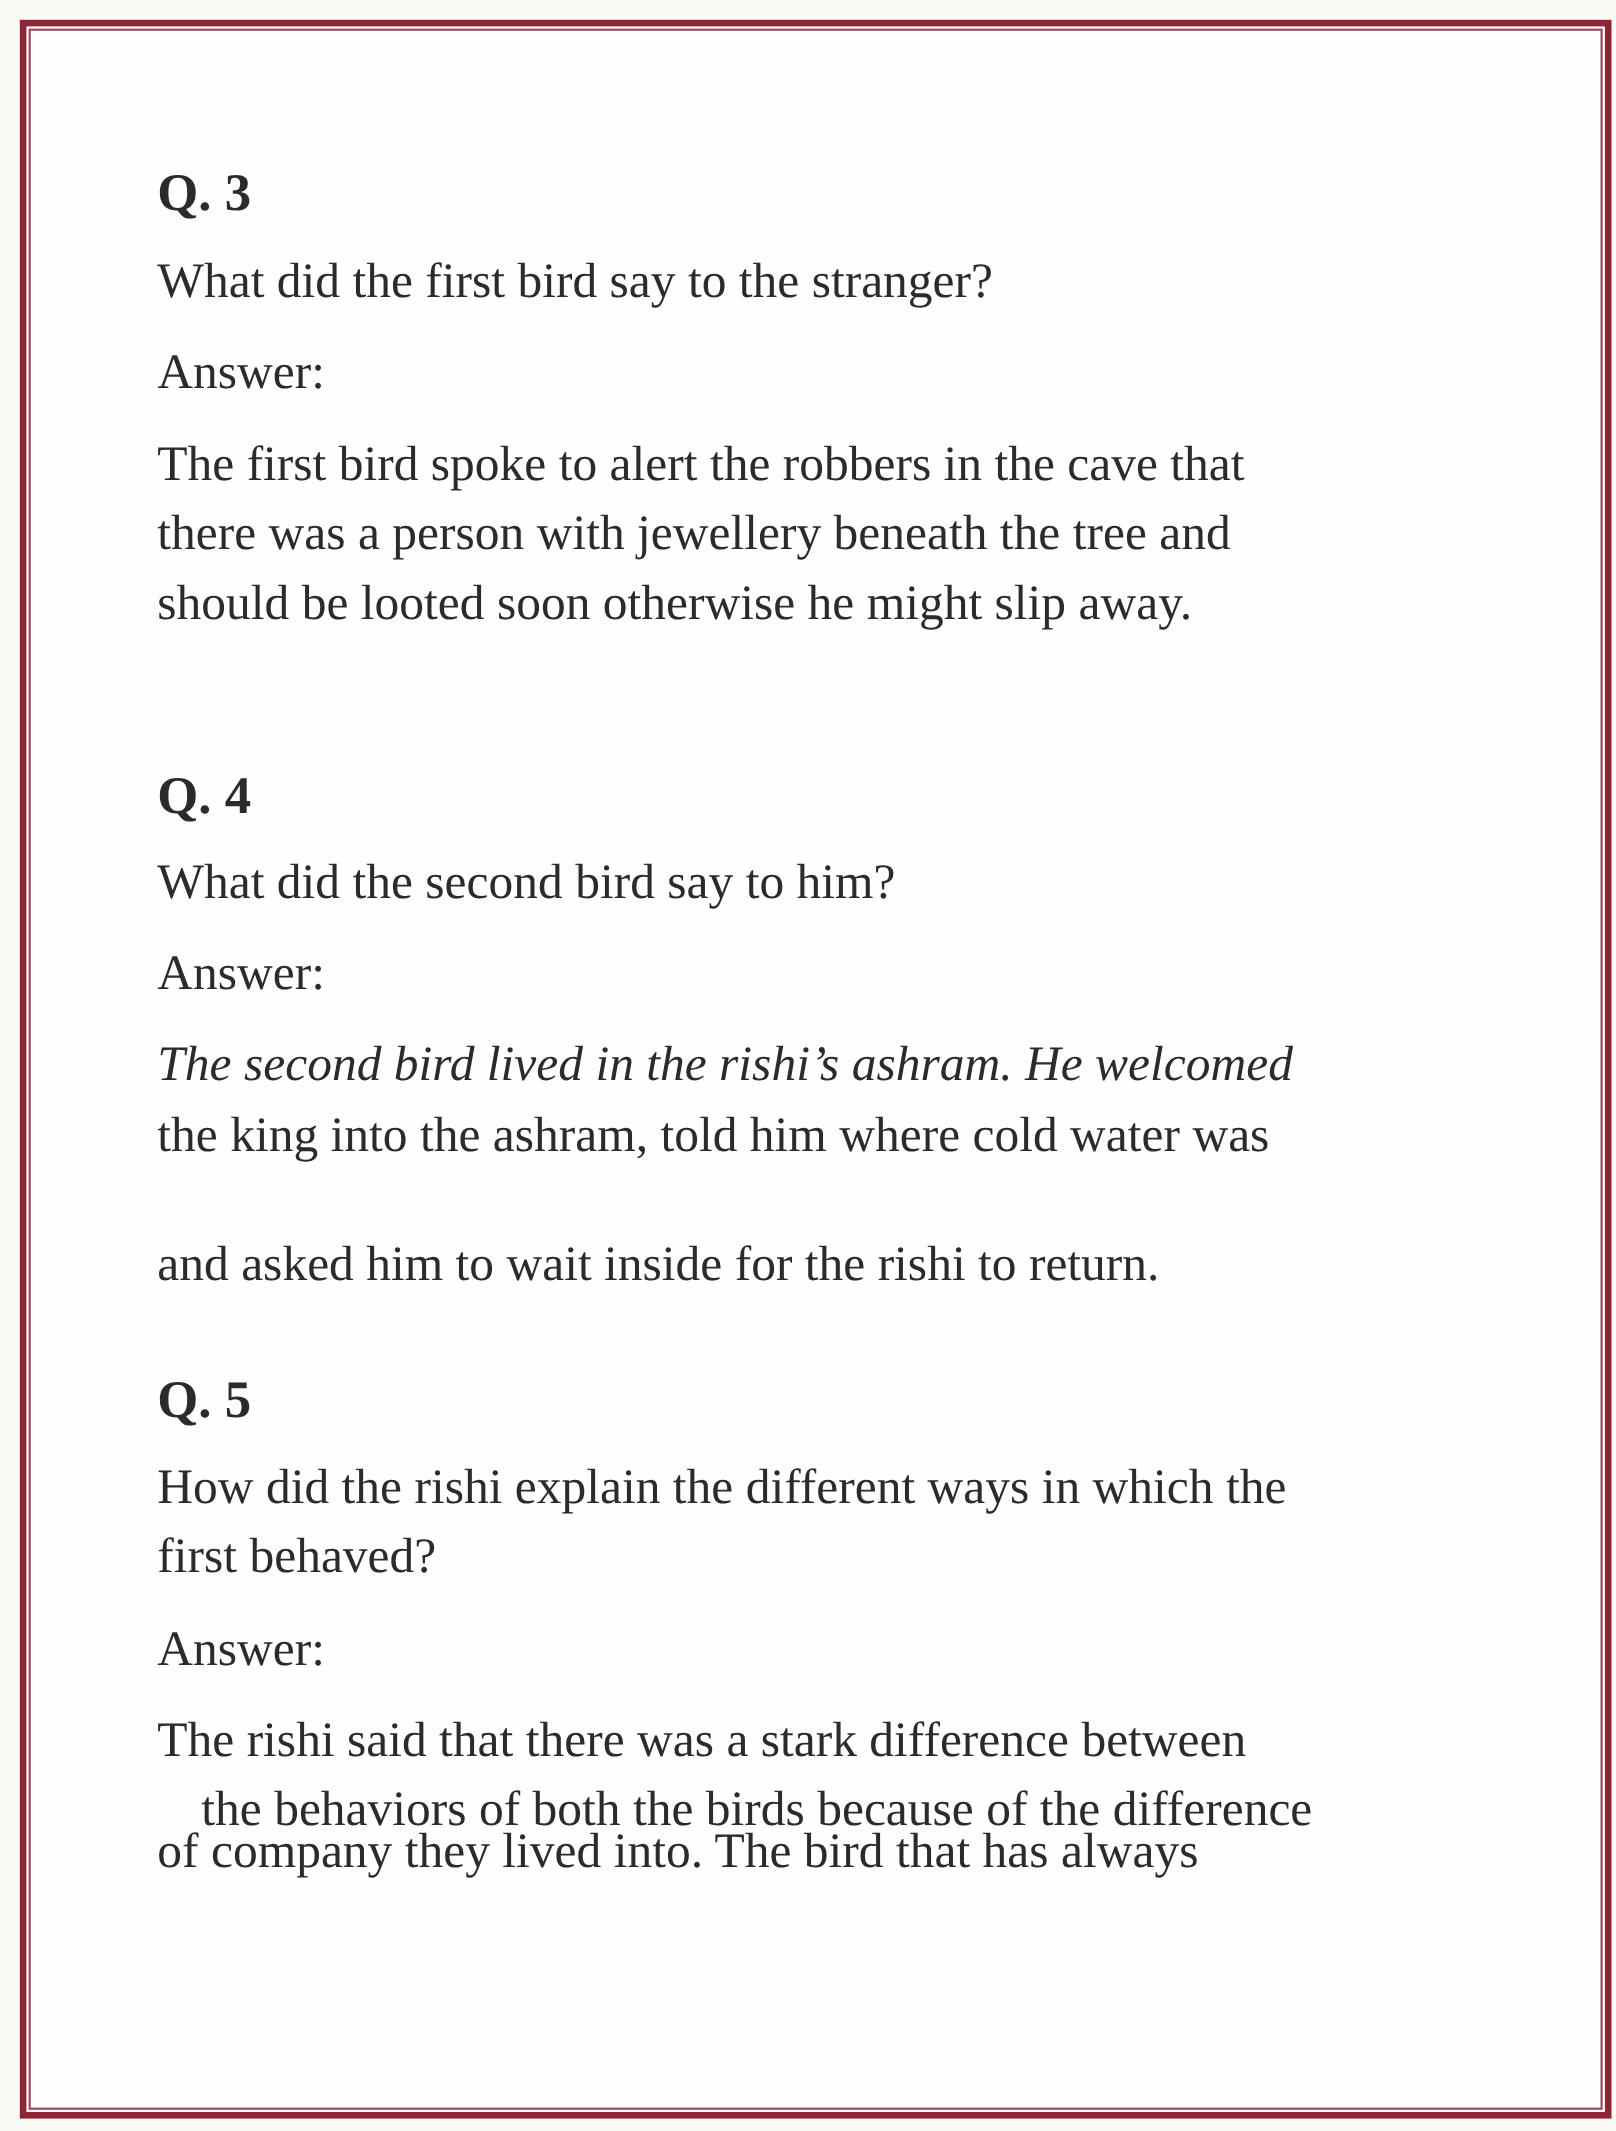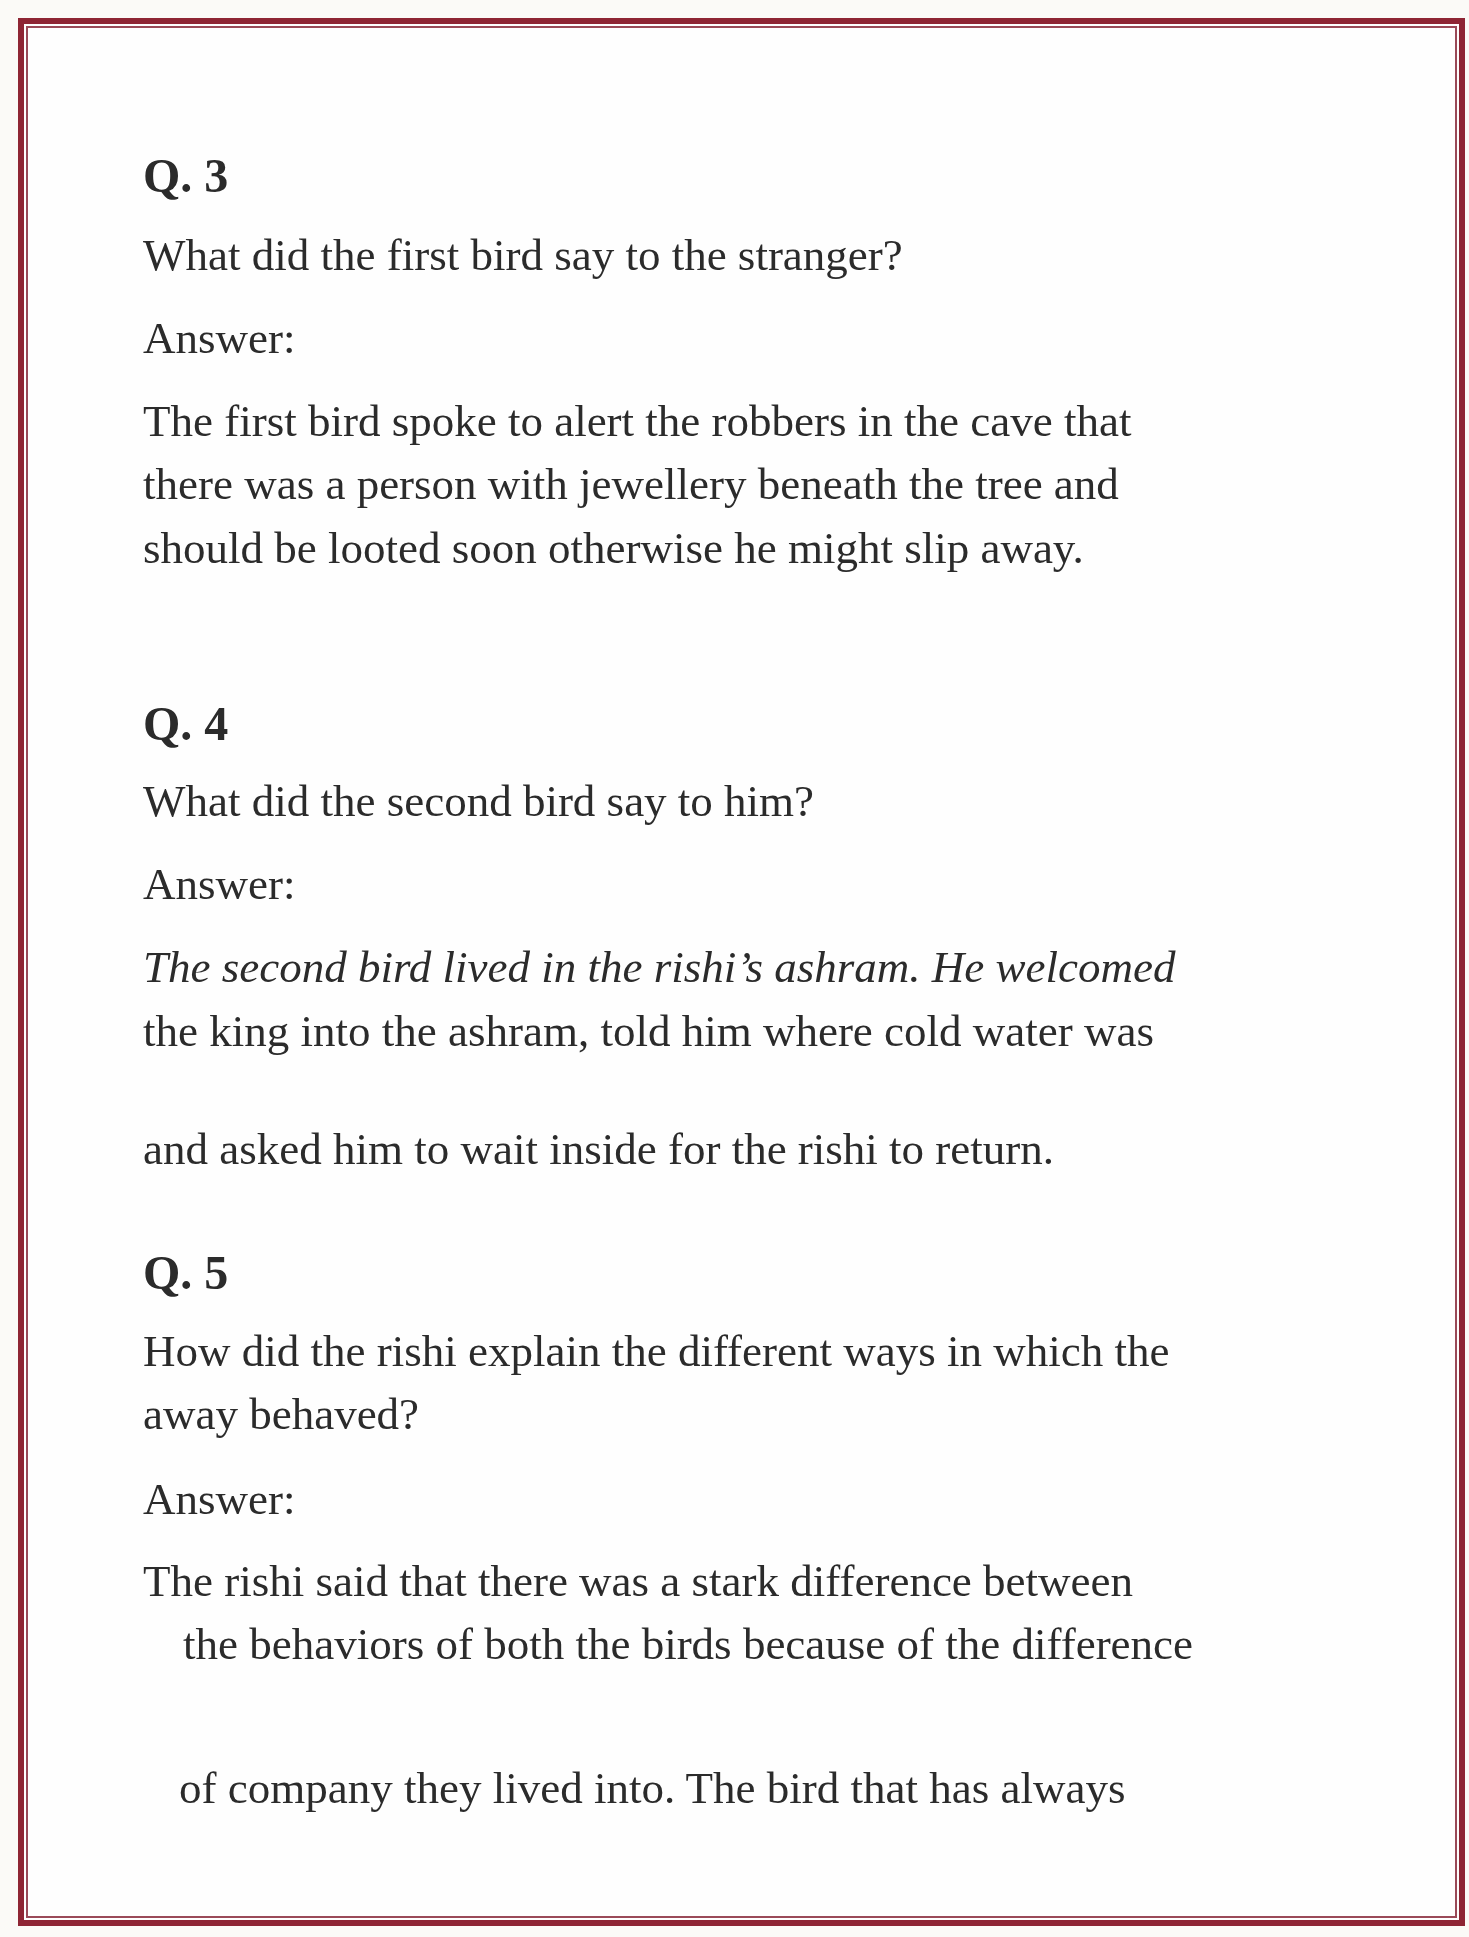--- a/index.html
+++ b/index.html
@@ -85,20 +85,20 @@
     <div class="line qtext" style="top:779px;">What did the second bird say to him?</div>
     <div class="line answer-label" style="top:862px;">Answer:</div>
     <div class="line answer-text" style="top:945px;font-style:italic;">The second bird lived in the rishi’s ashram. He welcomed</div>
     <div class="line answer-text" style="top:1009px;">the king into the ashram, told him where cold water was</div>
     <div class="line answer-text" style="top:1127px;text-align:center;">and asked him to wait inside for the rishi to return.</div>
   </section>
 
   <section class="qblock" style="top:0;">
     <div class="line qlabel" style="top:1249px;">Q. 5</div>
     <div class="line qtext" style="top:1329px;text-align:right;">How did the rishi explain the different ways in which the</div>
-    <div class="line qtext" style="top:1392px;">away behaved?</div>
+    <div class="line qtext" style="top:1392px;">first behaved?</div>
     <div class="line answer-label" style="top:1477px;">Answer:</div>
     <div class="line answer-text" style="top:1559px;">The rishi said that there was a stark difference between</div>
     <div class="line answer-text" style="top:1622px;margin-left:40px;">the behaviors of both the birds because of the difference</div>
-    <div class="line answer-text" style="top:1766px;margin-left:36px;">of company they lived into. The bird that has always</div>
+    <div class="line answer-text" style="top:1660px;">of company they lived into. The bird that has always</div>
   </section>
 
 </div>
 
 </body></html>

